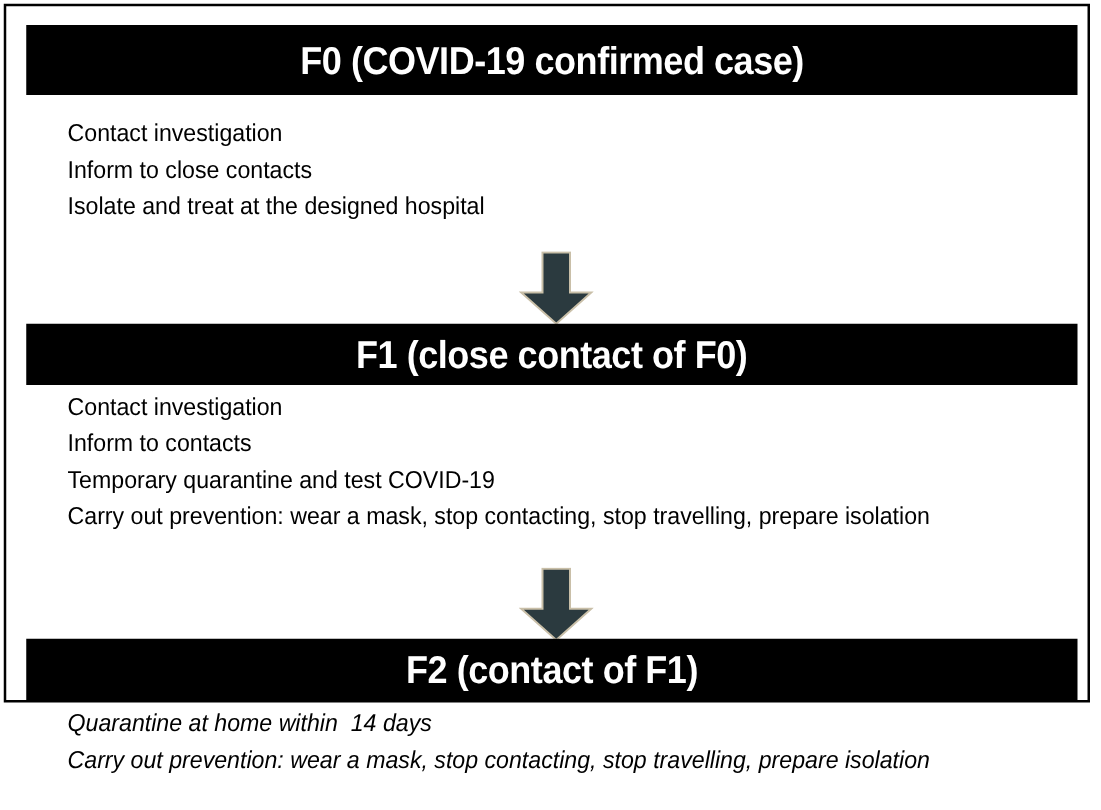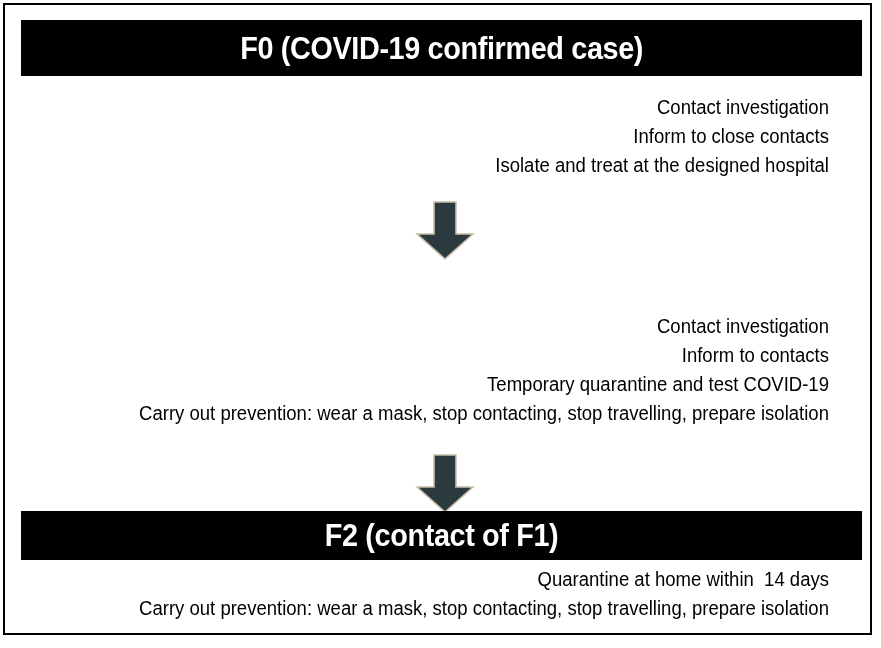--- a/index.html
+++ b/index.html
@@ -15,21 +15,21 @@
     background: #ffffff;
     font-family: "Liberation Sans", "DejaVu Sans", sans-serif;
     overflow: hidden;
   }
   
   #frame {
     position: absolute;
     left: 3px;
     top: 3px;
     width: 869px;
-    height: 632px;
+    height: 559px;
     border: 2px solid #000000;
     box-sizing: border-box;
     background: #ffffff;
   }
   
   .bar {
     position: absolute;
     left: 16px;
     width: 841px;
     background: #000000;
@@ -45,23 +45,23 @@
     font-size: 31px;
     line-height: 1;
     letter-spacing: -0.4px;
     color: #ffffff;
     transform: scaleX(0.93);
     white-space: nowrap;
   }
   
   .body-block {
     position: absolute;
-    left: 4px;
+    left: 28px;
     width: 841px;
-    text-align: right;
+    text-align: left;
   }
   .body-line {
     font-family: "Liberation Sans", "DejaVu Sans", sans-serif;
     font-size: 19.5px;
     line-height: 29px;
     color: #000000;
     white-space: pre;
     transform: scaleX(0.95);
     display: block;
   }
@@ -91,37 +91,40 @@
       <span class="body-line">Inform to close contacts</span>
       <span class="body-line">Isolate and treat at the designed hospital</span>
     </div>
 
     <div class="arrow-wrap" style="left:410px; top:196px; height:60px;">
       <svg class="arrow-svg" viewBox="0 0 60 60" preserveAspectRatio="none">
         <polygon points="19,1 41,1 41,33 58,33 30,58 2,33 19,33" fill="#2B3A3F" stroke="#C9BFA8" stroke-width="1.6"></polygon>
       </svg>
     </div>
 
+    <div class="bar" style="top:254px; height:49px;">
+      <span class="bar-label">F1 (close contact of F0)</span>
+    </div>
 
     <div class="body-block" style="top:307px;">
       <span class="body-line">Contact investigation</span>
       <span class="body-line">Inform to contacts</span>
       <span class="body-line">Temporary quarantine and test COVID-19</span>
       <span class="body-line">Carry out prevention: wear a mask, stop contacting, stop travelling, prepare isolation</span>
     </div>
 
     <div class="arrow-wrap" style="left:410px; top:449px; height:60px;">
       <svg class="arrow-svg" viewBox="0 0 60 60" preserveAspectRatio="none">
         <polygon points="19,1 41,1 41,33 58,33 30,58 2,33 19,33" fill="#2B3A3F" stroke="#C9BFA8" stroke-width="1.6"></polygon>
       </svg>
     </div>
 
     <div class="bar" style="top:506px; height:49px;justify-content:center;">
       <span class="bar-label">F2 (contact of F1)</span>
     </div>
 
-    <div class="body-block" style="top:560px;">
+    <div class="body-block" style="top:560px;font-style:italic;">
       <span class="body-line">Quarantine at home within  14 days</span>
       <span class="body-line">Carry out prevention: wear a mask, stop contacting, stop travelling, prepare isolation</span>
     </div>
 
   </div>
 </div>
 
 </body></html>

